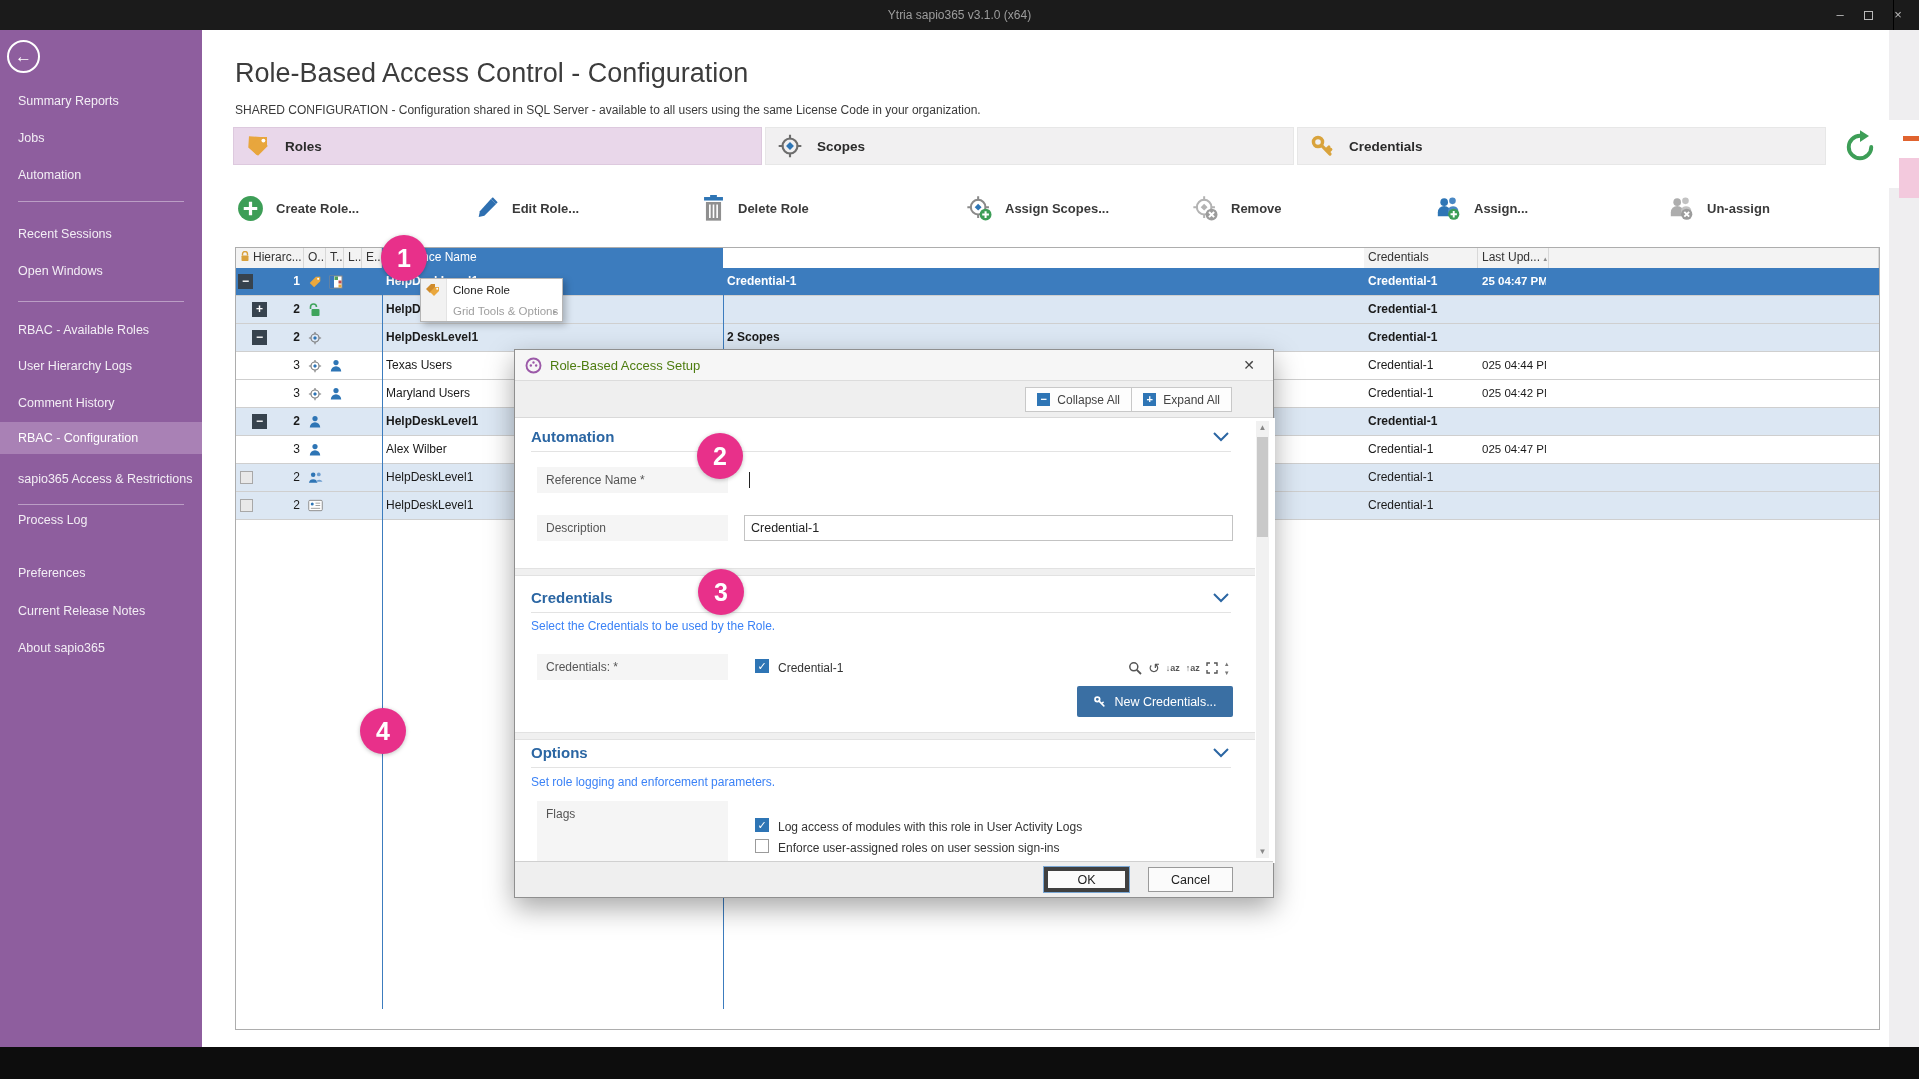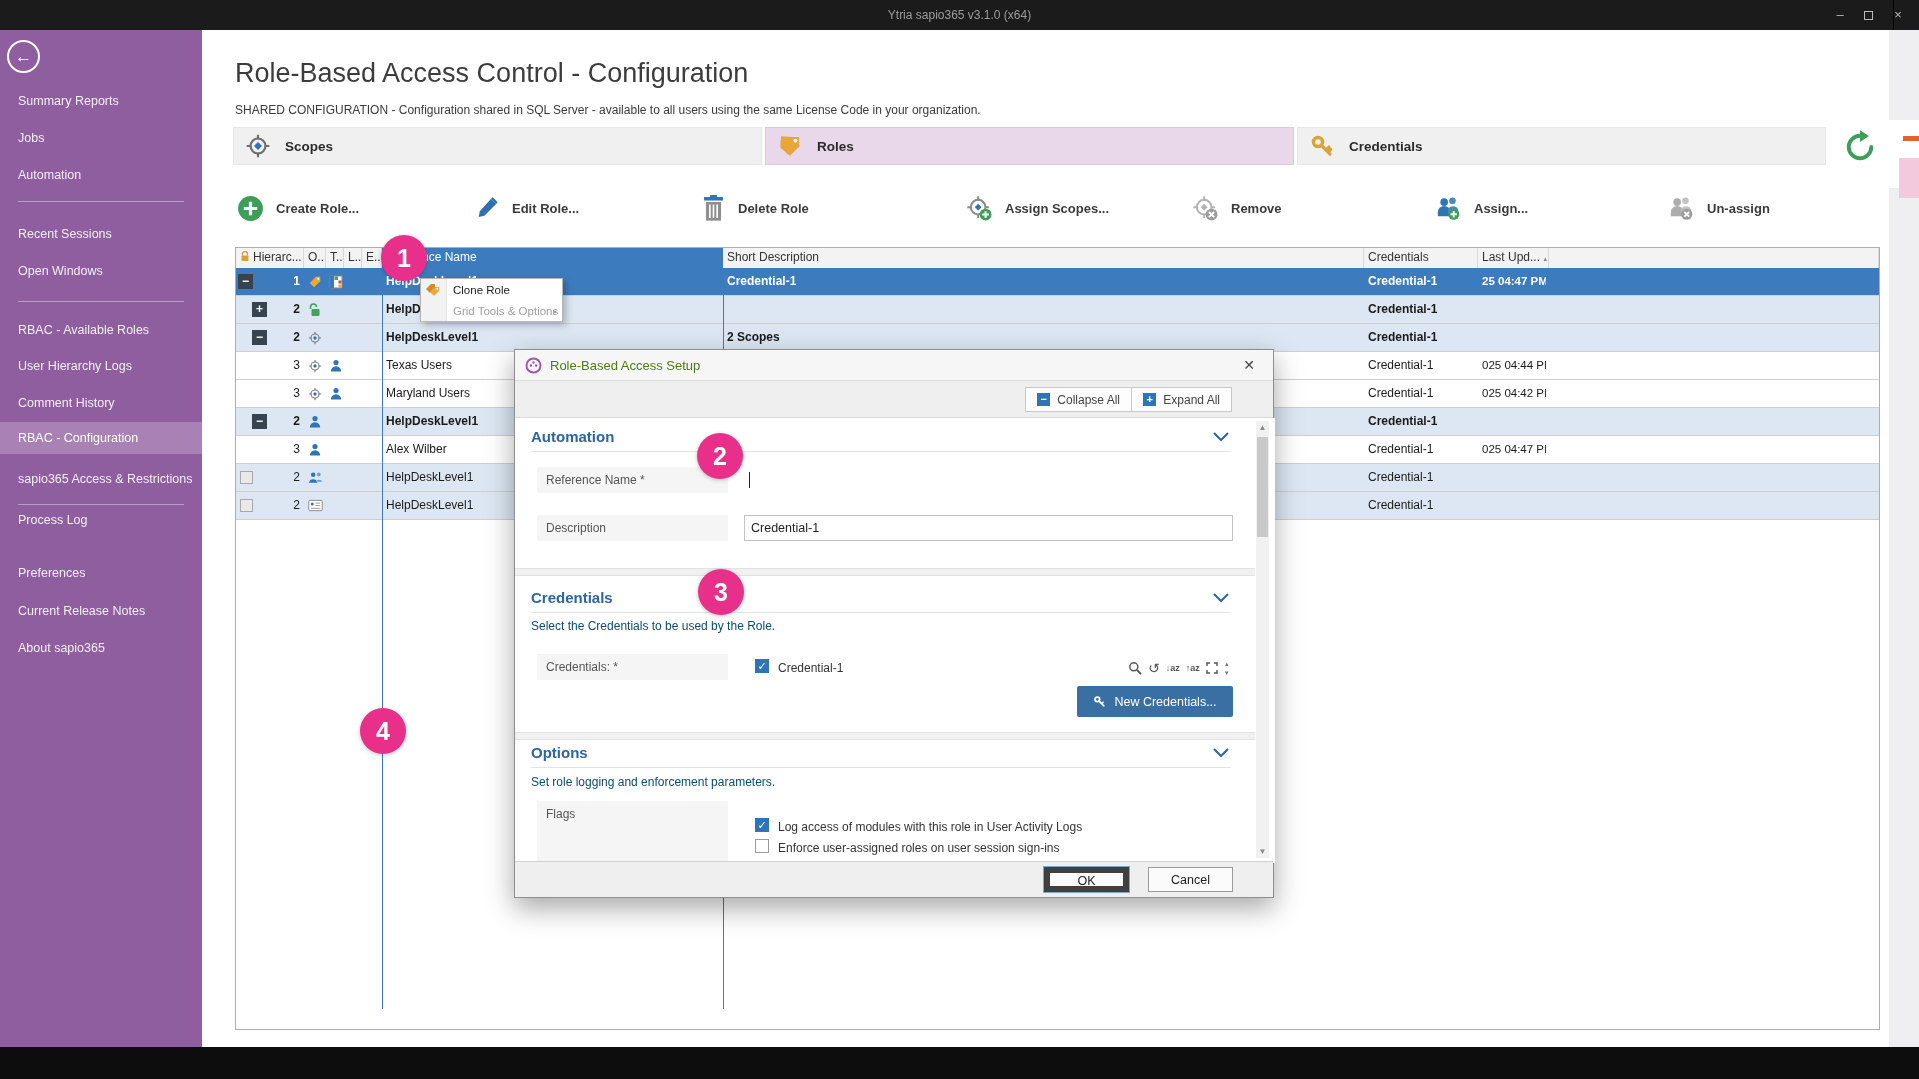--- a/index.html
+++ b/index.html
@@ -78,36 +78,36 @@
   .dlg-body { position:absolute; left:0; top:68px; width:760px; height:445px; background:#fff; }
   .sect-head { position:absolute; left:16px; width:700px; height:24px; border-bottom:1px solid #e3e3e3;
     font-size:15px; font-weight:bold; color:#2b66a3; }
   .sect-chev { position:absolute; right:2px; top:4px; }
   .band { position:absolute; left:0; width:740px; height:8px; background:#f0f0f0; border-top:1px solid #e2e2e2; border-bottom:1px solid #e2e2e2; }
   .flabel { position:absolute; left:22px; width:191px; background:#f5f5f5; font-size:12px; color:#555; padding:6px 0 0 9px; }
   .finput { position:absolute; left:229px; width:489px; height:26px; border:1px solid #c3c3c3; font-size:12.5px;
     color:#222; padding:0 6px; font-family:inherit; }
   .finput.focus { border-color:#5c93c9; }
   .caret { position:absolute; left:234px; width:1px; height:16px; background:#222; }
-  .hint { position:absolute; left:16px; font-size:12px; color:#0c4a6e; }
+  .hint { position:absolute; left:16px; font-size:12px; color:#3b82f6; }
   .cbx { position:absolute; width:14px; height:14px; border:1px solid #9b9b9b; background:#fff; }
   .cbx.on { background:#2e75b5; border-color:#2e75b5; color:#fff; font-size:11px; line-height:13px; text-align:center; }
   .cbx-label { position:absolute; font-size:12px; color:#333; white-space:nowrap; }
   .mini-icons { position:absolute; top:242px; left:613px; display:flex; gap:6px; align-items:center; color:#555; }
   .mini-txt { font-size:9px; color:#555; font-weight:bold; }
   .spin { display:flex; flex-direction:column; font-size:6px; color:#777; line-height:6px; gap:3px; }
   .btn-newcred { position:absolute; left:562px; top:268px; width:156px; height:31px; background:#3a6fa3; color:#fff;
     border:none; border-radius:2px; font-size:12.5px; display:flex; align-items:center; gap:8px; justify-content:center; cursor:pointer; font-family:inherit; }
   .dlg-scroll { position:absolute; right:4px; top:71px; width:13px; height:437px; background:#f1f1f1; }
   .scr-arrow { position:absolute; left:0; width:13px; font-size:8px; color:#888; text-align:center; }
   .scr-thumb { position:absolute; left:1px; top:16px; width:11px; height:100px; background:#c9c9c9; }
   .dlg-foot { position:absolute; left:0; bottom:0; width:100%; height:36px; background:#efefef; border-top:1px solid #d0d0d0; }
   .dbtn { position:absolute; top:5px; width:85px; height:25px; background:#fbfbfb; border:1px solid #9a9a9a;
     font-size:12.5px; color:#222; cursor:pointer; font-family:inherit; }
-  .dbtn.primary { border:6px solid #404040; box-shadow:0 0 0 1px #7aa7d4; }
+  .dbtn.primary { border:4px solid #404040; box-shadow:0 0 0 1px #7aa7d4; }
   
   .marker { position:absolute; width:46px; height:46px; border-radius:50%; background:#e8308a; color:#fff;
     font-size:25px; font-weight:bold; text-align:center; line-height:46px; z-index:30; box-shadow:0 1px 4px rgba(0,0,0,.25); }
   
   .edge { position:absolute; left:1889px; top:30px; width:30px; height:1017px; background:#efeef0; }
   .edge-white { position:absolute; left:0; top:90px; width:30px; height:68px; background:#fff; }
   .edge-orange { position:absolute; left:14px; top:106px; width:16px; height:5px; background:#e0632f; }
   .edge-pink { position:absolute; left:10px; top:128px; width:20px; height:40px; background:#f3c9dd; }
   svg { display:block; }
 </style>
@@ -141,39 +141,39 @@
   <div class="side-item" style="top:531px">Preferences</div>
   <div class="side-item" style="top:569px">Current Release Notes</div>
   <div class="side-item" style="top:606px">About sapio365</div>
 </aside>
 
 <main class="main">
   <h1 class="page-title" style="margin:0">Role-Based Access Control - Configuration</h1>
   <div class="page-sub">SHARED CONFIGURATION - Configuration shared in SQL Server - available to all users using the same License Code in your organization.</div>
 
   <div class="tabs">
+    <div class="tab active">
+      <span>
+        <svg width="24" height="24" viewBox="0 0 16 16">
+            <path d="M1.5 8 L8 1.5 L14.5 7 L14 14.5 L6.5 14 Z" fill="#e8a63d" transform="rotate(180 8 8)"></path>
+            <path d="M2 9 L9 2 H14 V7 L7 14 Z" fill="#e8a63d"></path>
+            <circle cx="11.6" cy="4.4" r="1.3" fill="#fff"></circle>
+          </svg>
+      </span>
+      <span>Roles</span>
+    </div>
     <div class="tab">
       <span>
         <svg width="24" height="24" viewBox="0 0 18 18">
             <circle cx="9" cy="9" r="5.6" fill="none" stroke="#6d6d6d" stroke-width="1.6"></circle>
             <path d="M9 0.5 V4 M9 14 V17.5 M0.5 9 H4 M14 9 H17.5" stroke="#6d6d6d" stroke-width="1.6"></path>
             <rect x="6.9" y="6.9" width="4.2" height="4.2" fill="#2e75b5" transform="rotate(45 9 9)"></rect>
           </svg>
       </span>
       <span>Scopes</span>
-    </div>
-    <div class="tab active">
-      <span>
-        <svg width="24" height="24" viewBox="0 0 16 16">
-            <path d="M1.5 8 L8 1.5 L14.5 7 L14 14.5 L6.5 14 Z" fill="#e8a63d" transform="rotate(180 8 8)"></path>
-            <path d="M2 9 L9 2 H14 V7 L7 14 Z" fill="#e8a63d"></path>
-            <circle cx="11.6" cy="4.4" r="1.3" fill="#fff"></circle>
-          </svg>
-      </span>
-      <span>Roles</span>
     </div>
     <div class="tab">
       <span>
         <svg width="24" height="24" viewBox="0 0 18 18">
             <circle cx="6" cy="6" r="3.4" fill="none" stroke="#d9a33c" stroke-width="2.6"></circle>
             <path d="M8.6 8.6 L15 15 M12 12 l2.2 -2.2 M13.6 13.6 l2 -2" stroke="#d9a33c" stroke-width="2.4" stroke-linecap="round"></path>
           </svg>
       </span>
       <span>Credentials</span>
     </div>
@@ -268,21 +268,20 @@
   <div class="grid" id="grid">
   <div class="gh" style="left: 0px; width: 68px;"><svg width="10" height="11" viewBox="0 0 10 11" style="display:inline-block;vertical-align:-1px;margin-right:3px">
           <path d="M2.5 4.5 V3 a2.5 2.5 0 0 1 5 0 V4.5" fill="none" stroke="#d9a13c" stroke-width="1.4"></path>
           <rect x="1.5" y="4.5" width="7" height="5.5" rx="0.8" fill="#d9a13c"></rect>
         </svg><span>Hierarc...</span></div>
       <div class="gh" style="left: 68px; width: 22px;"><span>O...</span></div>
       <div class="gh" style="left: 90px; width: 18px;"><span>T...</span></div>
       <div class="gh" style="left: 108px; width: 18px;"><span>L...</span></div>
       <div class="gh" style="left: 126px; width: 20px;"><span>E...</span></div>
       <div class="gh sel" style="left: 146px; width: 341px;"><span>Reference Name</span></div>
-      <div class="gh" style="left: 487px; width: 641px;"><span>Short Description</span></div>
       <div class="gh" style="left: 1128px; width: 114px;"><span>Credentials</span></div>
       <div class="gh" style="left: 1242px; width: 71px;"><span>Last Upd...</span> <span style="font-size:7px;color:#888">▴</span></div>
       <div class="gh" style="left: 1313px; width: 330px;"></div>
       <div class="grow sel" style="top: 20px;">
         <span class="exp" style="left:2px">−</span>
         <span class="gcell b" style="left:38px;width:26px;text-align:right">1</span>
         <span class="ricon" style="left:72px">
           <svg width="14" height="14" viewBox="0 0 16 16">
             <path d="M2 9 L9 2 H14 V7 L7 14 Z" fill="#eaa83e"></path>
             <circle cx="11.6" cy="4.4" r="1.2" fill="#fff"></circle>

